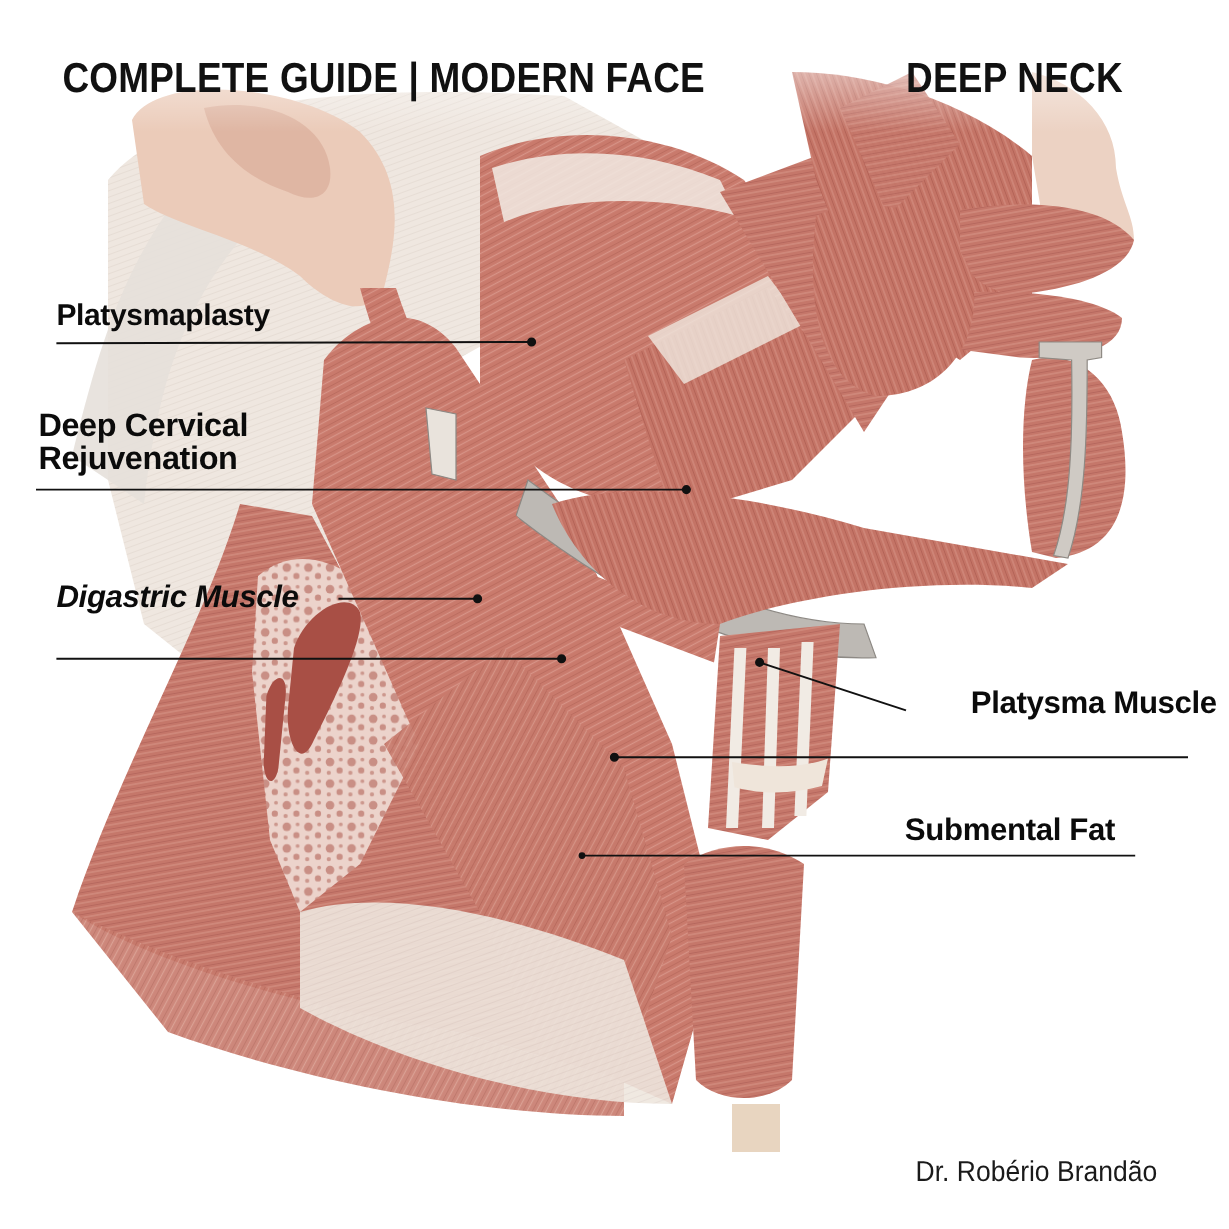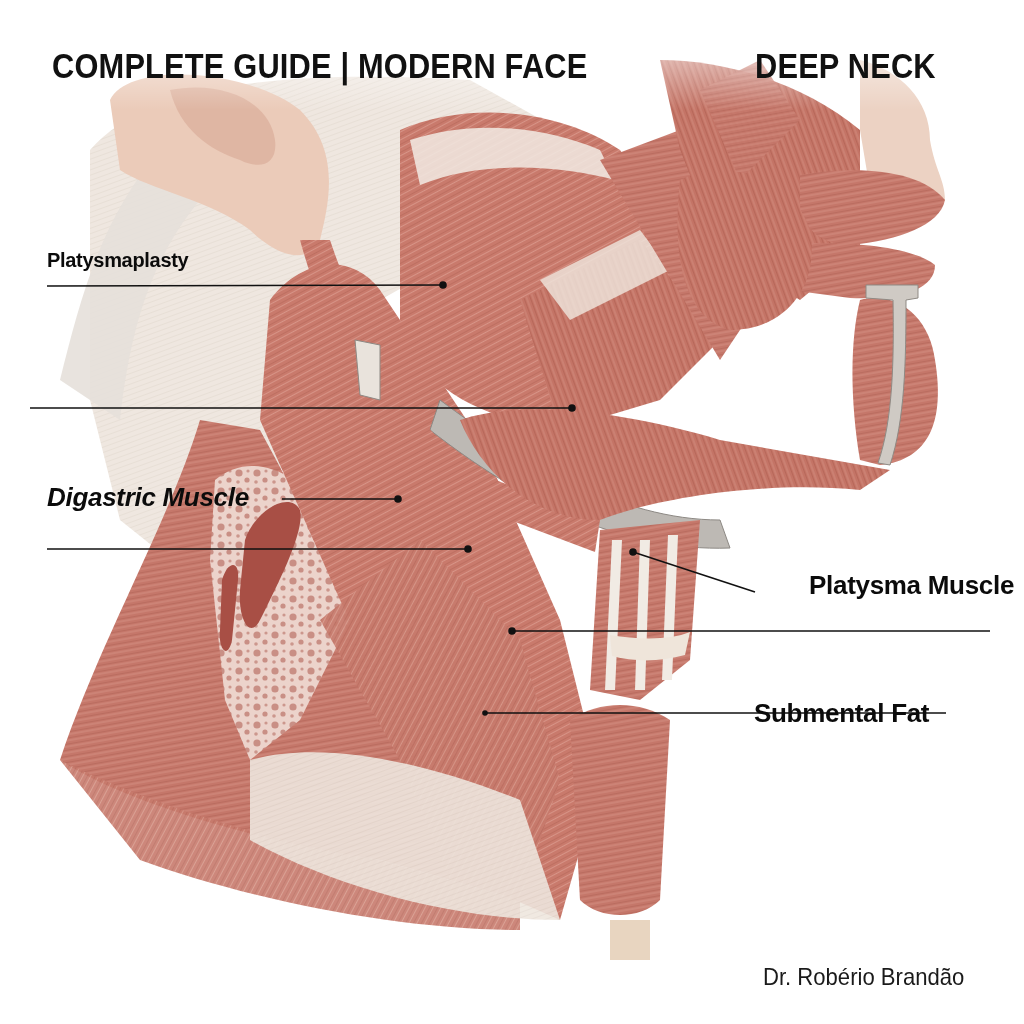--- a/index.html
+++ b/index.html
@@ -139,20 +139,22 @@
     <circle cx="512" cy="631" r="3"></circle>
 
     <line x1="485" y1="713" x2="946" y2="713"></line>
     <circle cx="485" cy="713" r="2"></circle>
   </g>
 </svg>
 
 <div class="title" style="left:52px;">COMPLETE GUIDE | MODERN FACE</div>
 <div class="title" style="left:755px;">DEEP NECK</div>
 
-<div class="label" style="left:47px;top:250px;font-size:20px;">Platysmaplasty</div>
+<div class="label" style="left:47px;top:250px;font-size:25px;">Platysmaplasty</div>
 <div class="label" style="left:32px;top:340px;font-size:27px;">
+  <div>Deep Cervical</div>
+  <div>Rejuvenation</div>
 </div>
 <div class="label" style="left:47px;top:484px;font-size:26px;font-style:italic;">Digastric Muscle</div>
 <div class="label" style="left:809px;top:572px;font-size:26px;">Platysma Muscle</div>
-<div class="label" style="left:754px;top:678px;font-size:26px;margin-top:22px;">Submental Fat</div>
+<div class="label" style="left:754px;top:678px;font-size:26px;">Submental Fat</div>
 
 <div class="credit">Dr. Robério Brandão</div>
 
 </body></html>

